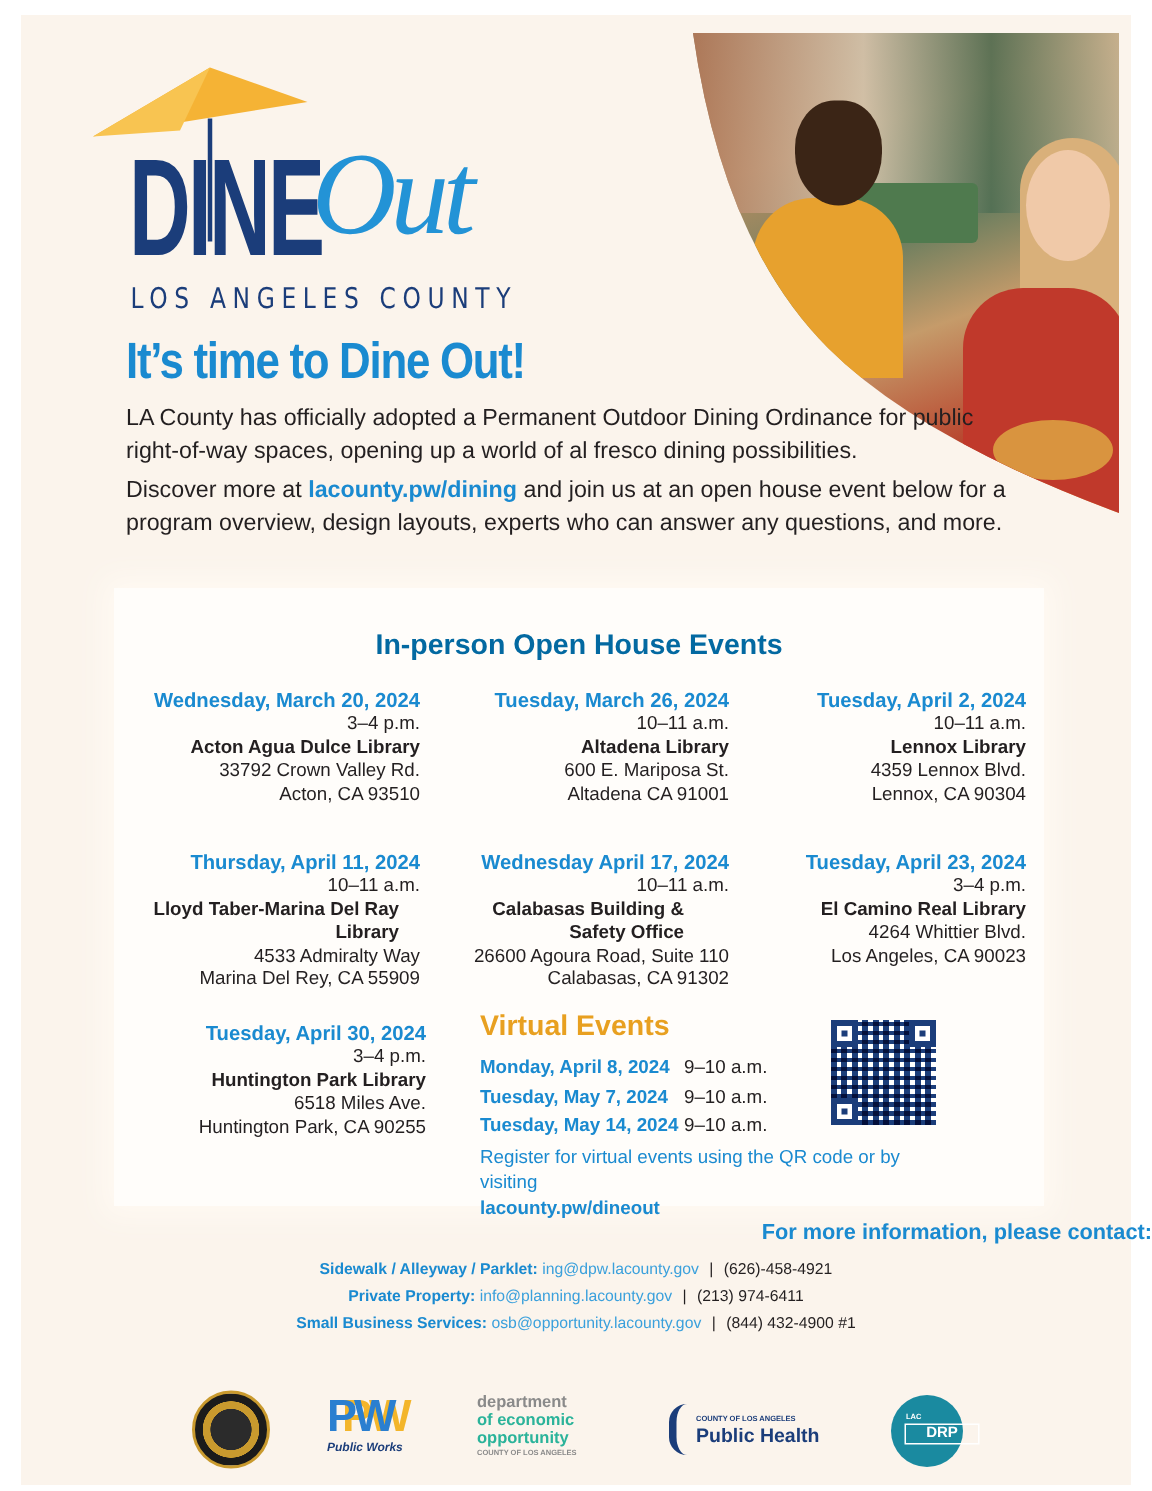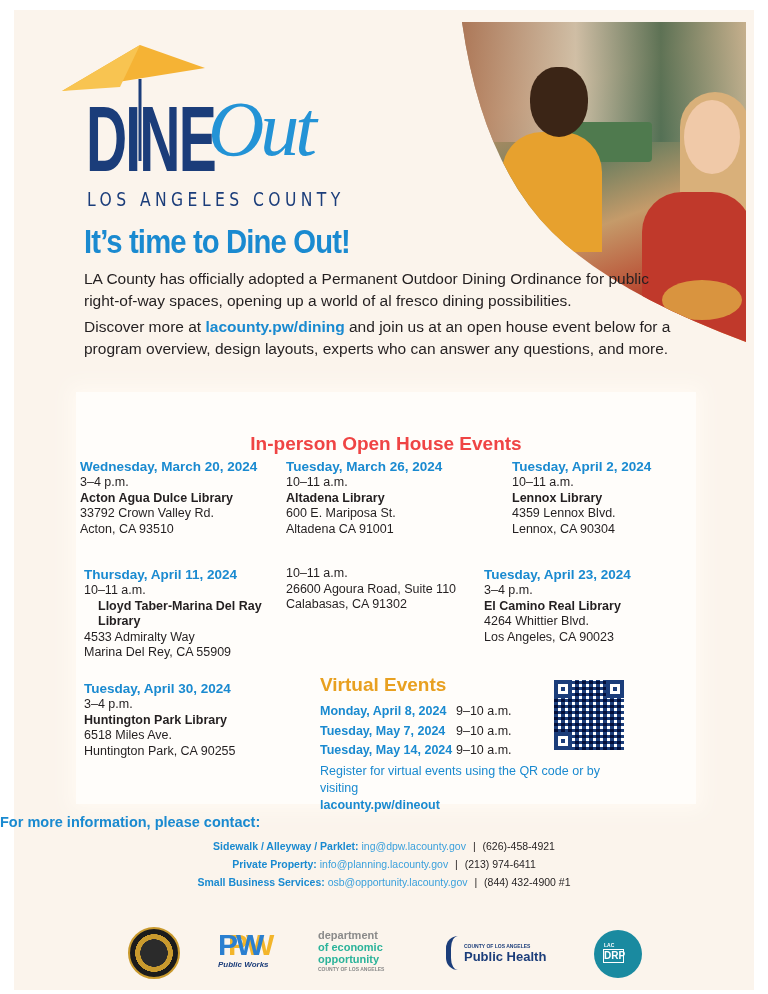--- a/index.html
+++ b/index.html
@@ -68,25 +68,25 @@
     .intro .p1 { top: 268px; }
     .intro .p2 { top: 316px; }
     .link { color: #1a8ad0; font-weight: bold; text-decoration: none; }
     
     .panel {
       position: absolute; left: 76px; top: 392px; width: 620px; height: 412px;
       background: #fffdfa;
       box-shadow: 0 0 18px 6px #fffaf3;
     }
     .section-title {
-      position: absolute; left: 0; top: 41px; width: 620px; text-align: center;
-      font-size: 19px; font-weight: bold; color: #ef4444;
+      position: absolute; left: 0; top: 28px; width: 620px; text-align: center;
+      font-size: 19px; font-weight: bold; color: #0369a1;
     }
     .event {
-      position: absolute; width: 200px; text-align: left;
+      position: absolute; width: 200px; text-align: right;
       font-size: 12.5px; line-height: 15.5px;
     }
     .event .date { color: #1a8ad0; font-weight: bold; font-size: 13.5px; line-height: 17px; white-space: nowrap; }
     .event .name { font-weight: bold; }
     
     .virtual { position: absolute; left: 244px; top: 282px; width: 340px; }
     .virtual .vtitle { font-size: 19px; font-weight: bold; color: #e8a020; margin-bottom: 6px; }
     .vrow { display: flex; font-size: 12.5px; line-height: 19.5px; }
     .vrow .vdate { color: #1a8ad0; font-weight: bold; width: 136px; white-space: nowrap; }
     .vrow .vtime { color: #231f20; }
@@ -96,21 +96,21 @@
       position: absolute; left: 478px; top: 288px; width: 70px; height: 70px;
       background:
         repeating-linear-gradient(90deg, #1b3d7a 0 4px, transparent 4px 7px),
         repeating-linear-gradient(0deg, #1b3d7a 0 3px, #fff 3px 6px);
       background-blend-mode: multiply;
     }
     .qr .f { position:absolute; width:18px; height:18px; border:4px solid #1b3d7a; background:#fff; }
     .qr .f::after { content:""; position:absolute; left:3px; top:3px; width:4px; height:4px; background:#1b3d7a; }
     
     .contact-title {
-      position: absolute; left: 0; top: 814px; width: 768px; text-align: left;
+      position: absolute; left: 0; top: 814px; width: 768px; text-align: right;
       font-size: 14.5px; font-weight: bold; color: #1a8ad0;
     }
     .contact-line {
       position: absolute; left: 0; width: 768px; text-align: center;
       font-size: 10.5px; color: #231f20; white-space: nowrap;
     }
     .contact-line .lbl { color: #1a8ad0; font-weight: bold; }
     .contact-line .email { color: #3aa0dc; }
     .contact-line .sep { margin: 0 4px; }
     
@@ -123,21 +123,21 @@
     .deo { left: 318px; top: 5px; width: 86px; font-weight: bold; font-size: 11px; line-height: 12px; }
     .deo .d1 { color: #8a8a8a; }
     .deo .d2 { color: #2bb39a; }
     .deo .d3 { color: #8a8a8a; font-size: 5px; line-height: 8px; }
     .ph { left: 446px; top: 12px; display: flex; align-items: center; gap: 4px; }
     .ph .phmark { width: 14px; height: 34px; border-left: 5px solid #1b3d7a; border-radius: 12px 0 0 12px; }
     .ph .phtext { color: #1b3d7a; font-weight: bold; font-size: 13px; line-height: 13px; }
     .ph .phtext small { display: block; font-size: 5px; line-height: 7px; }
     .drp { left: 594px; top: 6px; width: 48px; height: 48px; border-radius: 50%; background: #1a8aa0; color: #fff; text-align: center; }
     .drp .lac { font-size: 5px; font-weight: bold; position: absolute; left: 10px; top: 12px; }
-    .drp .drpt { position: absolute; left: 9px; top: 19px; width: 21px; height: 14px; border: 1px solid #fff; font-size: 10px; font-weight: bold; line-height: 12px; }
+    .drp .drpt { position: absolute; left: 9px; top: 19px; width: 50px; height: 14px; border: 1px solid #fff; font-size: 10px; font-weight: bold; line-height: 12px; }
   </style>
 </head>
 <body>
 
 <div class="page"></div>
 
 <div class="logo">
   <svg class="umbrella" width="160" height="120" viewBox="0 0 160 120">
     <polygon points="2,48 80,2 145,25" fill="#f5b335"></polygon>
     <polygon points="2,48 80,2 60,44" fill="#f8c451"></polygon>
@@ -175,37 +175,39 @@
     <div>33792 Crown Valley Rd.</div>
     <div>Acton, CA 93510</div>
   </div>
   <div class="event" style="left:210px; top:66px;">
     <div class="date">Tuesday, March 26, 2024</div>
     <div>10–11 a.m.</div>
     <div class="name">Altadena Library</div>
     <div>600 E. Mariposa St.</div>
     <div>Altadena CA 91001</div>
   </div>
-  <div class="event" style="left:436px; top:66px;">
+  <div class="event" style="left:408px; top:66px;">
     <div class="date">Tuesday, April 2, 2024</div>
     <div>10–11 a.m.</div>
     <div class="name">Lennox Library</div>
     <div>4359 Lennox Blvd.</div>
     <div>Lennox, CA 90304</div>
   </div>
 
   <div class="event" style="left:8px; top:174px; width:196px;">
     <div class="date">Thursday, April 11, 2024</div>
     <div>10–11 a.m.</div>
     <div class="name" style="padding:0 14px;">Lloyd Taber-Marina Del Ray Library</div>
     <div>4533 Admiralty Way</div>
     <div>Marina Del Rey, CA 55909</div>
   </div>
   <div class="event" style="left:210px; top:174px;">
-    <div>10–11 a.m.</div>
+    <div class="date">Wednesday April 17, 2024</div>
+    <div>10–11 a.m.</div>
+    <div class="name" style="padding:0 30px;">Calabasas Building &amp; Safety Office</div>
     <div>26600 Agoura Road, Suite 110</div>
     <div>Calabasas, CA 91302</div>
   </div>
   <div class="event" style="left:408px; top:174px;">
     <div class="date">Tuesday, April 23, 2024</div>
     <div>3–4 p.m.</div>
     <div class="name">El Camino Real Library</div>
     <div>4264 Whittier Blvd.</div>
     <div>Los Angeles, CA 90023</div>
   </div>

